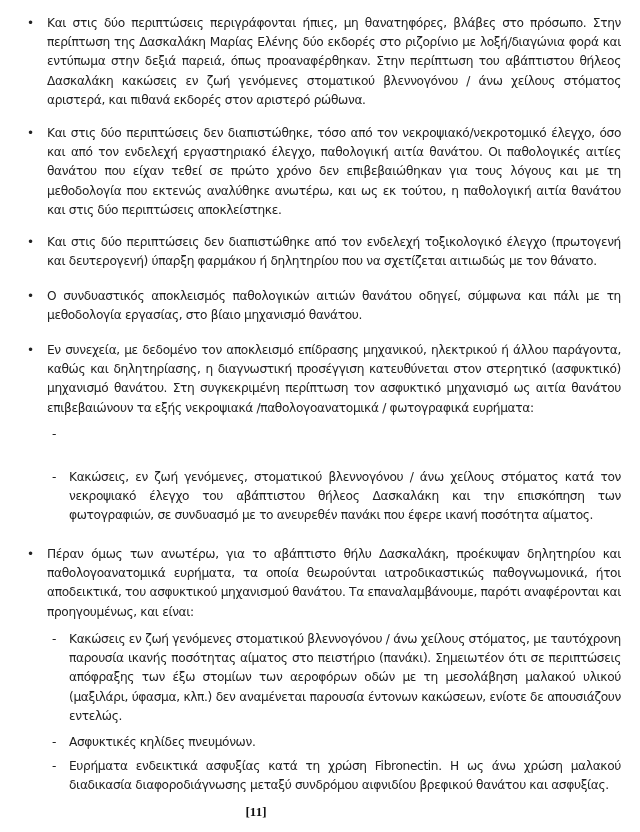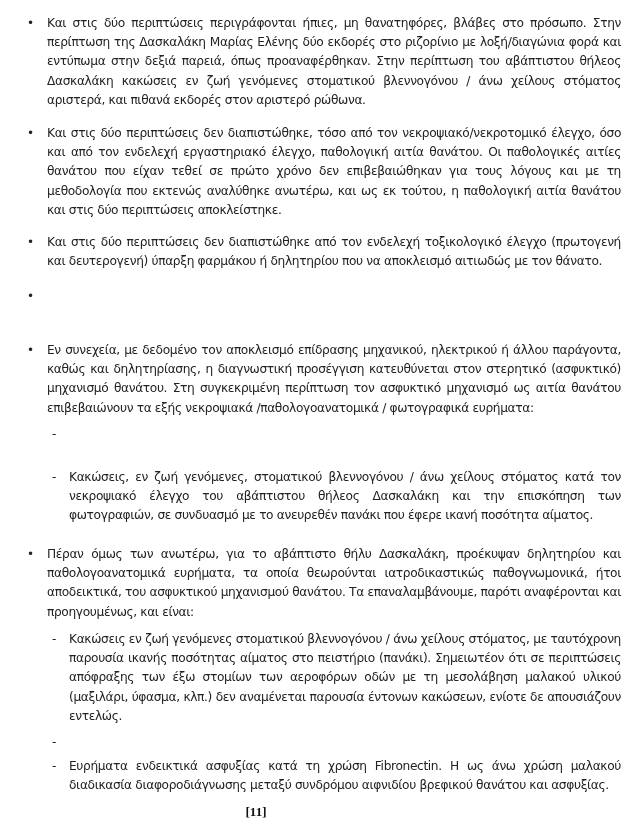--- a/index.html
+++ b/index.html
@@ -41,25 +41,26 @@
     <span>Και στις δύο περιπτώσεις περιγράφονται ήπιες, μη θανατηφόρες, βλάβες στο πρόσωπο. Στην περίπτωση της Δασκαλάκη Μαρίας Ελένης δύο εκδορές στο ριζορίνιο με λοξή/διαγώνια φορά και εντύπωμα στην δεξιά παρειά, όπως προαναφέρθηκαν. Στην περίπτωση του αβάπτιστου θήλεος Δασκαλάκη κακώσεις εν ζωή γενόμενες στοματικού βλεννογόνου / άνω χείλους στόματος αριστερά, και πιθανά εκδορές στον αριστερό ρώθωνα.</span>
   </div>
 
   <div class="bullet" style="top:124px;">
     <span class="mark">•</span>
     <span>Και στις δύο περιπτώσεις δεν διαπιστώθηκε, τόσο από τον νεκροψιακό/νεκροτομικό έλεγχο, όσο και από τον ενδελεχή εργαστηριακό έλεγχο, παθολογική αιτία θανάτου. Οι παθολογικές αιτίες θανάτου που είχαν τεθεί σε πρώτο χρόνο δεν επιβεβαιώθηκαν για τους λόγους και με τη μεθοδολογία που εκτενώς αναλύθηκε ανωτέρω, και ως εκ τούτου, η παθολογική αιτία θανάτου και στις δύο περιπτώσεις αποκλείστηκε.</span>
   </div>
 
   <div class="bullet" style="top:233px;">
     <span class="mark">•</span>
-    <span>Και στις δύο περιπτώσεις δεν διαπιστώθηκε από τον ενδελεχή τοξικολογικό έλεγχο (πρωτογενή και δευτερογενή) ύπαρξη φαρμάκου ή δηλητηρίου που να αποκλεισμό αιτιωδώς με τον θάνατο.</span>
+    <span>Και στις δύο περιπτώσεις δεν διαπιστώθηκε από τον ενδελεχή τοξικολογικό έλεγχο (πρωτογενή και δευτερογενή) ύπαρξη φαρμάκου ή δηλητηρίου που να σχετίζεται αιτιωδώς με τον θάνατο.</span>
   </div>
 
   <div class="bullet" style="top:287px;">
     <span class="mark">•</span>
+    <span>Ο συνδυαστικός αποκλεισμός παθολογικών αιτιών θανάτου οδηγεί, σύμφωνα και πάλι με τη μεθοδολογία εργασίας, στο βίαιο μηχανισμό θανάτου.</span>
   </div>
 
   <div class="bullet" style="top:341px;">
     <span class="mark">•</span>
     <span>Εν συνεχεία, με δεδομένο τον αποκλεισμό επίδρασης μηχανικού, ηλεκτρικού ή άλλου παράγοντα, καθώς και δηλητηρίασης, η διαγνωστική προσέγγιση κατευθύνεται στον στερητικό (ασφυκτικό) μηχανισμό θανάτου. Στη συγκεκριμένη περίπτωση τον ασφυκτικό μηχανισμό ως αιτία θανάτου επιβεβαιώνουν τα εξής νεκροψιακά /παθολογοανατομικά / φωτογραφικά ευρήματα:</span>
   </div>
 
   <div class="sub" style="top:425px;">
     <span class="mark">-</span>
   </div>
@@ -74,20 +75,21 @@
     <span>Πέραν όμως των ανωτέρω, για το αβάπτιστο θήλυ Δασκαλάκη, προέκυψαν δηλητηρίου και παθολογοανατομικά ευρήματα, τα οποία θεωρούνται ιατροδικαστικώς παθογνωμονικά, ήτοι αποδεικτικά, του ασφυκτικού μηχανισμού θανάτου. Τα επαναλαμβάνουμε, παρότι αναφέρονται και προηγουμένως, και είναι:</span>
   </div>
 
   <div class="sub" style="top:630px;">
     <span class="mark">-</span>
     <span>Κακώσεις εν ζωή γενόμενες στοματικού βλεννογόνου / άνω χείλους στόματος, με ταυτόχρονη παρουσία ικανής ποσότητας αίματος στο πειστήριο (πανάκι). Σημειωτέον ότι σε περιπτώσεις απόφραξης των έξω στομίων των αεροφόρων οδών με τη μεσολάβηση μαλακού υλικού (μαξιλάρι, ύφασμα, κλπ.) δεν αναμένεται παρουσία έντονων κακώσεων, ενίοτε δε απουσιάζουν εντελώς.</span>
   </div>
 
   <div class="sub" style="top:733px;">
     <span class="mark">-</span>
+    <span>Ασφυκτικές κηλίδες πνευμόνων.</span>
   </div>
 
   <div class="sub" style="top:757px;">
     <span class="mark">-</span>
     <span>Ευρήματα ενδεικτικά ασφυξίας κατά τη χρώση Fibronectin. Η ως άνω χρώση μαλακού διαδικασία διαφοροδιάγνωσης μεταξύ συνδρόμου αιφνιδίου βρεφικού θανάτου και ασφυξίας.</span>
   </div>
 
   <div class="pagenum">[11]</div>
 </div>
 

